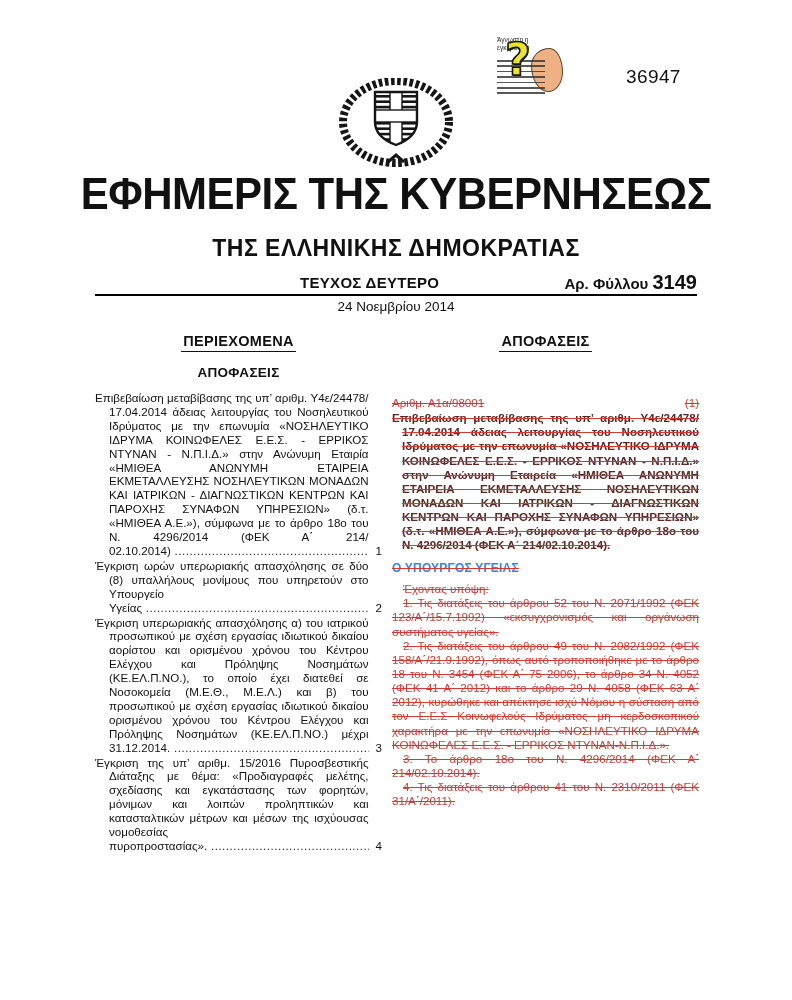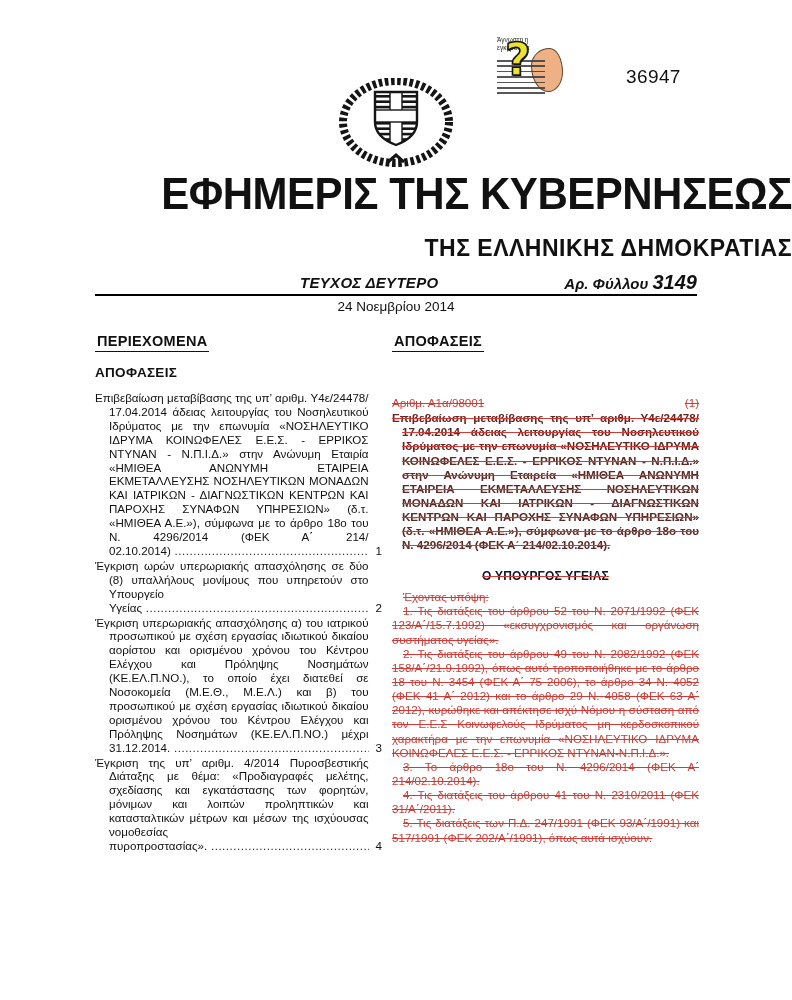--- a/index.html
+++ b/index.html
@@ -30,57 +30,57 @@
     opacity:.85;
   }
 
   
   .pageno { position:absolute; left:626px; top:66px; font-size:19px; letter-spacing:.4px; }
 
   
   .emblem { position:absolute; left:336px; top:78px; width:120px; height:92px; }
 
   
-  .masthead { position:absolute; left:0; top:170px; width:100%; text-align:right; }
+  .masthead { position:absolute; left:0; top:170px; width:100%; text-align:center; }
   .masthead .title { font-size:42px; font-weight:bold; letter-spacing:-.5px; transform:scaleY(1.04); }
   .masthead .subtitle { margin-top:17px; font-size:23px; font-weight:bold; letter-spacing:.5px; }
 
   
-  .issue-row { position:absolute; left:95px; top:271px; width:602px; height:22px;font-style:italic; }
+  .issue-row { position:absolute; left:95px; top:271px; width:602px; height:22px; }
   .issue-volume { position:absolute; left:205px; top:3px; font-size:15px; font-weight:bold; letter-spacing:.3px; }
   .issue-no { position:absolute; right:0; top:0; font-size:15px; font-weight:bold; }
   .issue-no .big { font-size:20px; }
   .rule { position:absolute; left:95px; top:294px; width:602px; height:2px; background:#000; }
   .issue-date { position:absolute; left:95px; top:299px; width:602px; text-align:center; font-size:13.5px; }
 
   
   .cols { position:absolute; left:95px; top:332px; width:604px; display:flex; gap:10px; }
   .col-left  { width:287px; }
   .col-right { width:307px; }
 
-  .col-head { }
+  .col-head { text-align:center; }
   .col-head .underlined { display:inline-block; font-size:14.5px; font-weight:bold; letter-spacing:.3px;
                           border-bottom:1.6px solid #111; padding:0 2px 2px; }
   .col-head .plain { font-size:13.5px; font-weight:bold; margin-top:13px; letter-spacing:.3px; }
 
   
   .toc { margin-top:11px; font-size:11.6px; line-height:1.2; }
   .toc-item { display:flex; overflow:hidden; margin-bottom:1px; }
   .toc-text { flex:1 1 auto; min-width:0; text-align:justify; text-indent:-14px; padding-left:14px; }
   .toc-text::after { content:" ..........................................................................................................................."; white-space:nowrap; letter-spacing:.5px; color:#222; }
   .toc-num { flex:0 0 auto; align-self:flex-end; background:#fff; padding-left:7px; position:relative; }
 
   
   .struck      { text-decoration:line-through; text-decoration-color:#d23b35; text-decoration-thickness:1.4px; }
   .red         { color:#c8403a;margin-top:44px; }
   .dec-body    { margin-top:9px; font-size:11.6px; line-height:1.22; }
   .dec-ref     { display:flex; justify-content:space-between; }
   .dec-title   { margin-top:1px; font-weight:bold; color:#5f2824; text-align:justify;
                  text-indent:-10px; padding-left:10px; }
-  .dec-minister{ margin:16px 0 7px; text-align:center; font-weight:bold; color:#0f172a; letter-spacing:.2px; font-size:12px; }
+  .dec-minister{ margin:8px 0 7px; font-weight:bold; color:#3b82f6; letter-spacing:.2px; font-size:12px; }
   .dec-par     { margin:0; text-align:justify; text-indent:11px; }
 </style>
 </head>
 <body>
 
 <div id="page">
 
   <div class="stamp">
     <div class="lbl">Άγνωστη η</div>
     <div class="lbl">εγκυρότητα</div>
@@ -148,21 +148,21 @@
         </div>
         <div class="toc-item">
           <div class="toc-text">Έγκριση ωρών υπερωριακής απασχόλησης σε δύο (8) υπαλλήλους μονίμους που υπηρετούν στο Υπουργείο Υγείας</div>
           <div class="toc-num">2</div>
         </div>
         <div class="toc-item">
           <div class="toc-text">Έγκριση υπερωριακής απασχόλησης α) του ιατρικού προσωπικού με σχέση εργασίας ιδιωτικού δικαίου αορίστου και ορισμένου χρόνου του Κέντρου Ελέγχου και Πρόληψης Νοσημάτων (ΚΕ.ΕΛ.Π.ΝΟ.), το οποίο έχει διατεθεί σε Νοσοκομεία (Μ.Ε.Θ., Μ.Ε.Λ.) και β) του προσωπικού με σχέση εργασίας ιδιωτικού δικαίου ορισμένου χρόνου του Κέντρου Ελέγχου και Πρόληψης Νοσημάτων (ΚΕ.ΕΛ.Π.ΝΟ.) μέχρι 31.12.2014.</div>
           <div class="toc-num">3</div>
         </div>
         <div class="toc-item">
-          <div class="toc-text">Έγκριση της υπ’ αριθμ. 4/2014 Πυροσβεστικής Διάταξης με θέμα: «Προδιαγραφές μελέτης, σχεδίασης και εγκατάστασης των φορητών, μόνιμων και λοιπών προληπτικών και κατασταλτικών μέτρων και μέσων της ισχύουσας νομοθεσίας πυροπροστασίας».</div>
+          <div class="toc-text">Έγκριση της υπ’ αριθμ. 15/2016 Πυροσβεστικής Διάταξης με θέμα: «Προδιαγραφές μελέτης, σχεδίασης και εγκατάστασης των φορητών, μόνιμων και λοιπών προληπτικών και κατασταλτικών μέτρων και μέσων της ισχύουσας νομοθεσίας πυροπροστασίας».</div>
           <div class="toc-num">4</div>
         </div>
       </div>
     </div>
 
     <div class="col-right">
       <div class="col-head">
         <span class="underlined">ΑΠΟΦΑΣΕΙΣ</span>
       </div>
       <div class="dec-body">
@@ -170,18 +170,17 @@
           <span>Αριθμ. Α1α/98001</span>
           <span>(1)</span>
         </div>
         <div class="dec-title struck">Επιβεβαίωση μεταβίβασης της υπ’ αριθμ. Υ4ε/24478/ 17.04.2014 άδειας λειτουργίας του Νοσηλευτικού Ιδρύματος με την επωνυμία «ΝΟΣΗΛΕΥΤΙΚΟ ΙΔΡΥΜΑ ΚΟΙΝΩΦΕΛΕΣ Ε.Ε.Σ. - ΕΡΡΙΚΟΣ ΝΤΥΝΑΝ - Ν.Π.Ι.Δ.» στην Ανώνυμη Εταιρεία «ΗΜΙΘΕΑ ΑΝΩΝΥΜΗ ΕΤΑΙΡΕΙΑ ΕΚΜΕΤΑΛΛΕΥΣΗΣ ΝΟΣΗΛΕΥΤΙΚΩΝ ΜΟΝΑΔΩΝ ΚΑΙ ΙΑΤΡΙΚΩΝ - ΔΙΑΓΝΩΣΤΙΚΩΝ ΚΕΝΤΡΩΝ ΚΑΙ ΠΑΡΟΧΗΣ ΣΥΝΑΦΩΝ ΥΠΗΡΕΣΙΩΝ» (δ.τ. «ΗΜΙΘΕΑ Α.Ε.»), σύμφωνα με το άρθρο 18ο του Ν. 4296/2014 (ΦΕΚ Α΄ 214/02.10.2014).</div>
         <div class="dec-minister struck">Ο ΥΠΟΥΡΓΟΣ ΥΓΕΙΑΣ</div>
         <p class="dec-par struck red">Έχοντας υπόψη:</p>
         <p class="dec-par struck red">1. Τις διατάξεις του άρθρου 52 του Ν. 2071/1992 (ΦΕΚ 123/Α΄/15.7.1992) «εκσυγχρονισμός και οργάνωση συστήματος υγείας».</p>
         <p class="dec-par struck red">2. Τις διατάξεις του άρθρου 49 του Ν. 2082/1992 (ΦΕΚ 158/Α΄/21.9.1992), όπως αυτό τροποποιήθηκε με το άρθρο 18 του Ν. 3454 (ΦΕΚ Α΄ 75 2006), το άρθρο 34 Ν. 4052 (ΦΕΚ 41 Α΄ 2012) και το άρθρο 29 Ν. 4058 (ΦΕΚ 63 Α΄ 2012), κυρώθηκε και απέκτησε ισχύ Νόμου η σύσταση από τον Ε.Ε.Σ Κοινωφελούς Ιδρύματος μη κερδοσκοπικού χαρακτήρα με την επωνυμία «ΝΟΣΗΛΕΥΤΙΚΟ ΙΔΡΥΜΑ ΚΟΙΝΩΦΕΛΕΣ Ε.Ε.Σ. - ΕΡΡΙΚΟΣ ΝΤΥΝΑΝ-Ν.Π.Ι.Δ.».</p>
         <p class="dec-par struck red">3. Το άρθρο 18ο του Ν. 4296/2014 (ΦΕΚ Α΄ 214/02.10.2014).</p>
         <p class="dec-par struck red">4. Τις διατάξεις του άρθρου 41 του Ν. 2310/2011 (ΦΕΚ 31/Α΄/2011).</p>
-        <p class="dec-par struck red">5. Τις διατάξεις των Π.Δ. 247/1991 (ΦΕΚ 93/Α΄/1991) και 517/1991 (ΦΕΚ 202/Α΄/1991), όπως αυτά ισχύουν.</p>
       </div>
     </div>
 
   </div>
 </div>
 
 </body></html>

